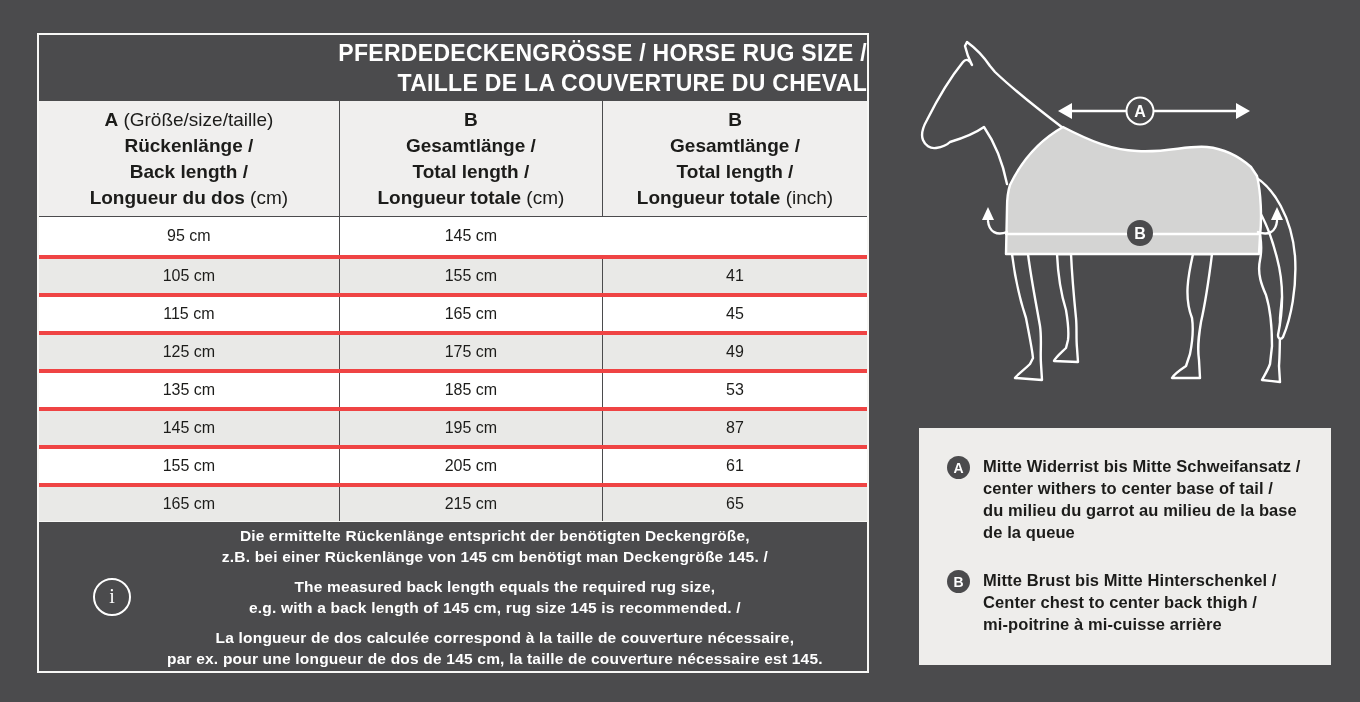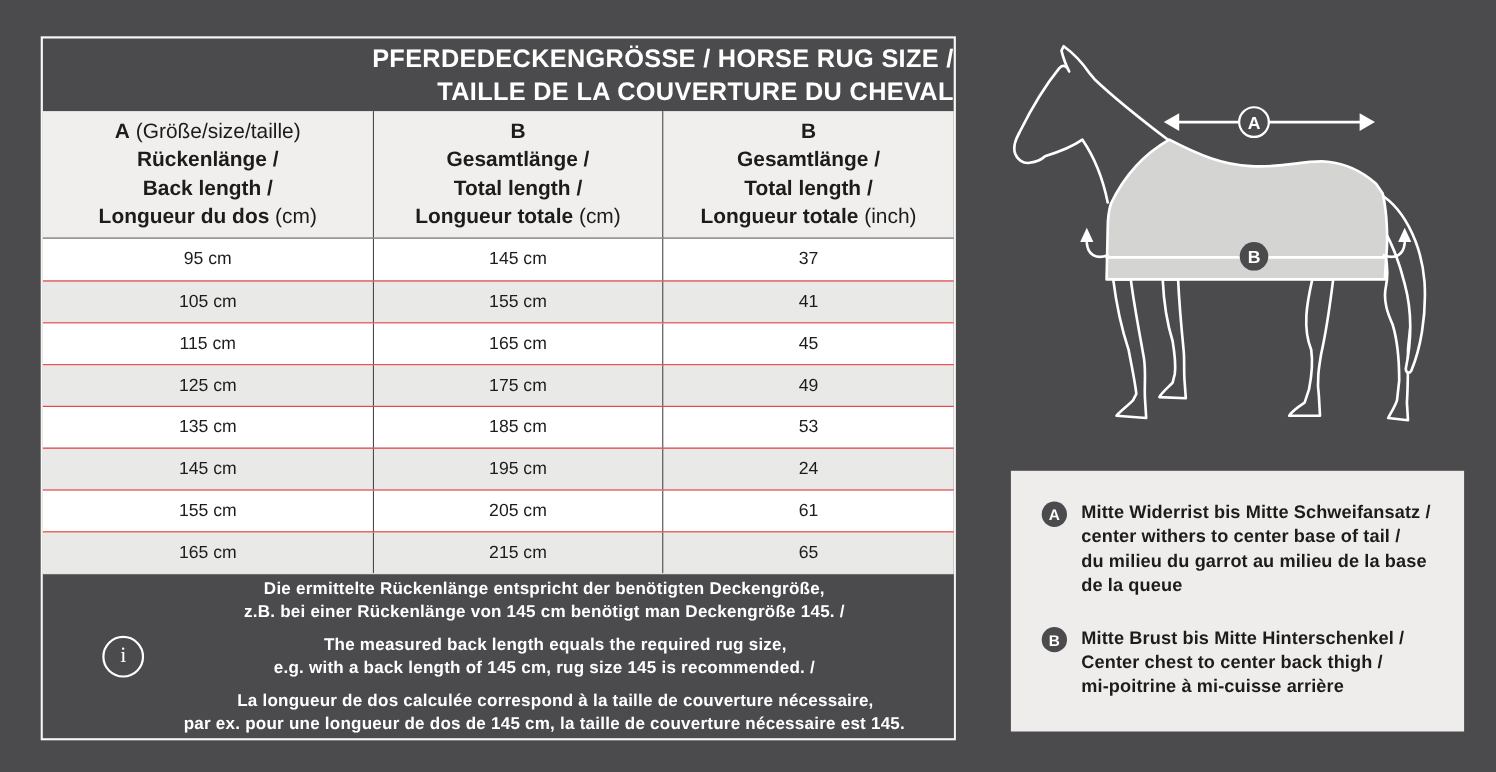--- a/index.html
+++ b/index.html
@@ -20,21 +20,21 @@
     letter-spacing:.3px;
   }
   .thead{display:flex;background:#f0efee;height:116px;border-bottom:1px solid #4b4b4d;box-sizing:border-box;}
   .th{
     display:flex;flex-direction:column;justify-content:center;text-align:center;
     color:#1c1c1a;font-size:19px;line-height:26px;font-weight:bold;box-sizing:border-box;
   }
   .c0{width:36.2%;} .c1{width:31.8%;} .c2{width:32%;}
   .th.c1,.th.c2,.cell.c1,.cell.c2{border-left:1px solid #4b4b4d;}
   .light{font-weight:normal;}
-  .row{display:flex;height:38px;background:#fff;border-top:1px solid #ef4444;box-sizing:border-box;}
+  .row{display:flex;height:38px;background:#fff;border-top:4px solid #ef4444;box-sizing:border-box;}
   .row:first-child{border-top:none;}
   .row.alt{background:#e9e9e7;}
   .cell{
     display:flex;align-items:center;justify-content:center;
     font-size:16px;color:#1c1c1a;box-sizing:border-box;
   }
   .note{
     height:150px;background:#4b4b4d;color:#fff;
     display:flex;align-items:center;padding-left:54px;box-sizing:border-box;
     border-top:1px solid #f7f7f5;
@@ -91,21 +91,20 @@
         <div>Gesamtlänge /</div>
         <div>Total length /</div>
         <div><span>Longueur totale</span><span class="light"> (inch)</span></div>
       </div>
     </div>
 
     <div id="rows">
         <div class="row">
           <div class="cell c0">95 cm</div>
           <div class="cell c1">145 cm</div>
-          <div class="cell c2">37</div>
         </div>
         <div class="row alt">
           <div class="cell c0">105 cm</div>
           <div class="cell c1">155 cm</div>
           <div class="cell c2">41</div>
         </div>
         <div class="row">
           <div class="cell c0">115 cm</div>
           <div class="cell c1">165 cm</div>
           <div class="cell c2">45</div>
@@ -116,21 +115,21 @@
           <div class="cell c2">49</div>
         </div>
         <div class="row">
           <div class="cell c0">135 cm</div>
           <div class="cell c1">185 cm</div>
           <div class="cell c2">53</div>
         </div>
         <div class="row alt">
           <div class="cell c0">145 cm</div>
           <div class="cell c1">195 cm</div>
-          <div class="cell c2">24</div>
+          <div class="cell c2">87</div>
         </div>
         <div class="row">
           <div class="cell c0">155 cm</div>
           <div class="cell c1">205 cm</div>
           <div class="cell c2">61</div>
         </div>
         <div class="row alt">
           <div class="cell c0">165 cm</div>
           <div class="cell c1">215 cm</div>
           <div class="cell c2">65</div>

